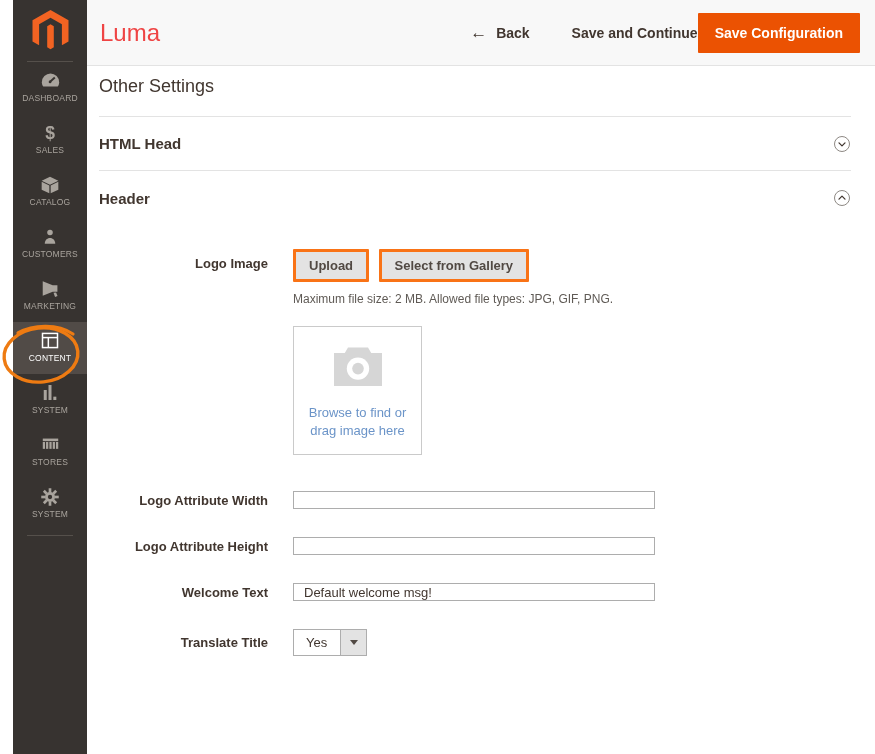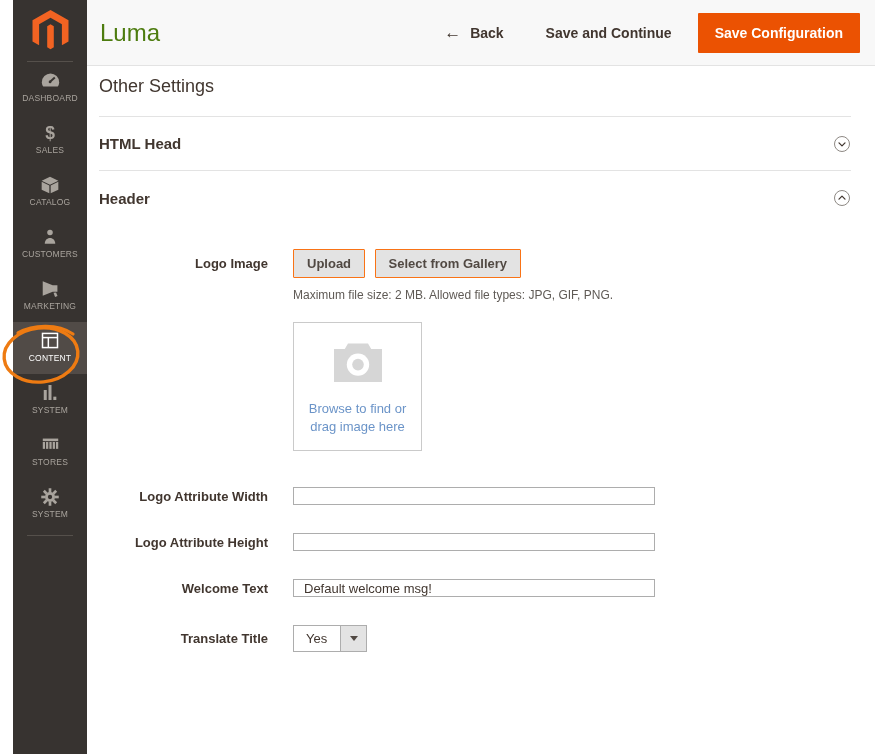--- a/index.html
+++ b/index.html
@@ -20,44 +20,44 @@
   .side-item.selected { background:#514b47; color:#fff; }
   .side-divider { height:1px; background:#55504b; margin:5px 14px 4px; }
   .side-item.partners { height:56px; }
   .side-item.partners .lbl { width:68px; }
 
   
   .annotation { position:absolute; left:0; top:321px; width:86px; height:68px; z-index:6; pointer-events:none; }
 
   
   .topbar { position:absolute; left:74px; top:0; width:801px; height:66px; background:#f8f8f8; border-bottom:1px solid #e3e3e3; display:flex; align-items:center; z-index:1; }
-  .brand { font-size:24px; font-weight:400; color:#4d7c0f; margin-left:26px; }
+  .brand { font-size:24px; font-weight:400; color:#ef4444; margin-left:26px; }
   .actions { margin-left:auto; display:flex; align-items:center; margin-right:15px; }
   .act-link { display:flex; align-items:center; gap:9px; font-size:14px; font-weight:700; color:#41362f; cursor:pointer; }
   .act-link.back { margin-right:42px; }
-  .act-link.savec { margin-right:26px; font-weight:600; }
+  .act-link.savec { font-weight:600; }
   .back-arrow { font-size:17px; font-weight:400; line-height:1; }
   .btn-primary { background:#eb5202; color:#fff; font-size:14px; font-weight:700; border:none; padding:12px 17px; cursor:pointer; font-family:inherit; border-radius:1px; }
 
   
   .main { position:absolute; left:74px; top:52px; width:801px; height:688px; background:#fff; padding:0 24px 0 25px; }
   .page-title { font-size:18px; font-weight:400; color:#41362f; padding:24px 0 19px; border-bottom:1px solid #e3e3e3; }
   .acc-row { display:flex; align-items:center; justify-content:space-between; height:54px; cursor:pointer; }
   .acc-row.bordered { border-bottom:1px solid #e3e3e3; }
   .acc-title { font-size:15px; font-weight:700; color:#41362f; }
   .chev svg { display:block; }
 
   
   .form { margin-top:24px; }
   .form-row { display:flex; margin-bottom:28px; }
   .form-row.center { align-items:center; }
   .flabel { width:169px; margin-right:25px; text-align:right; font-size:13px; font-weight:600; color:#41362f; flex:none; }
   .form-row.top .flabel { padding-top:7px; }
   .logo-row { margin-bottom:36px; }
-  .btn { background:#e3e3e3; border:1px solid #f97316; color:#514943; font-size:13px; font-weight:600; padding:6px 13px; cursor:pointer; font-family:inherit; border-radius:1px; }
+  .btn { background:#e3e3e3; border:3px solid #f97316; color:#514943; font-size:13px; font-weight:600; padding:6px 13px; cursor:pointer; font-family:inherit; border-radius:1px; }
   .btn + .btn { margin-left:5px; }
   .note { font-size:12px; color:#5f5a55; margin-top:10px; }
   .dropzone { width:129px; height:129px; border:1px solid #cacaca; margin-top:20px; display:flex; flex-direction:column; align-items:center; justify-content:center; gap:11px; cursor:pointer; background:#fff; }
   .dz-text { font-size:13px; color:#6b94c8; text-align:center; width:114px; line-height:1.35; }
   .text-input { width:362px; height:18px; border:1px solid #adadad; padding:0 10px; font-size:13px; color:#41362f; font-family:inherit; background:#fff; border-radius:0; }
   .select { display:inline-flex; height:27px; border:1px solid #adadad; cursor:pointer; background:#fff; }
   .select .val { padding:0 13px 0 12px; display:flex; align-items:center; font-size:13px; color:#41362f; background:#fff; }
   .select .arrow { width:26px; background:#e3e3e3; border-left:1px solid #adadad; display:flex; align-items:center; justify-content:center; }
   .tri-down { width:0; height:0; border-left:4px solid transparent; border-right:4px solid transparent; border-top:5px solid #514943; }
 </style>

